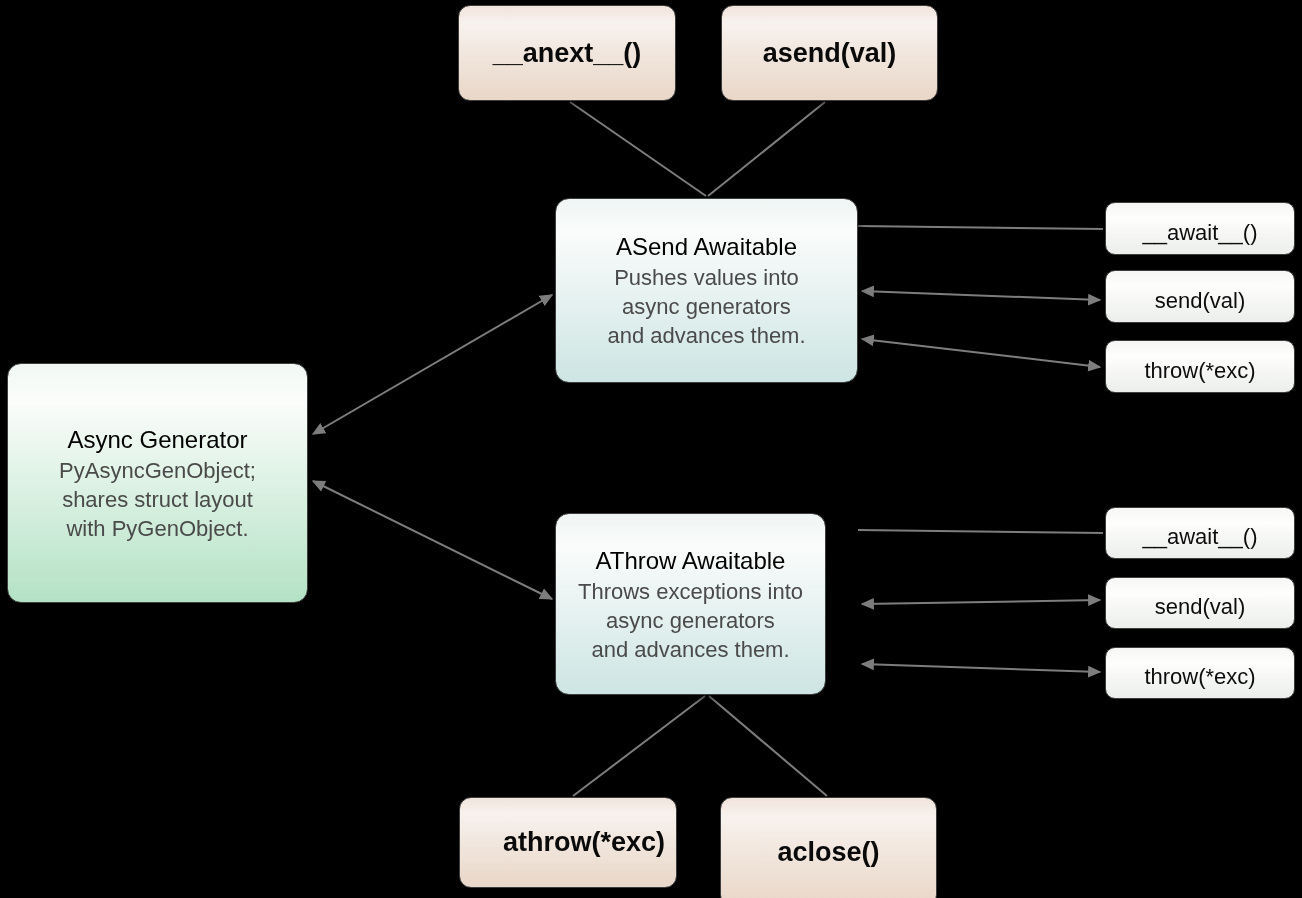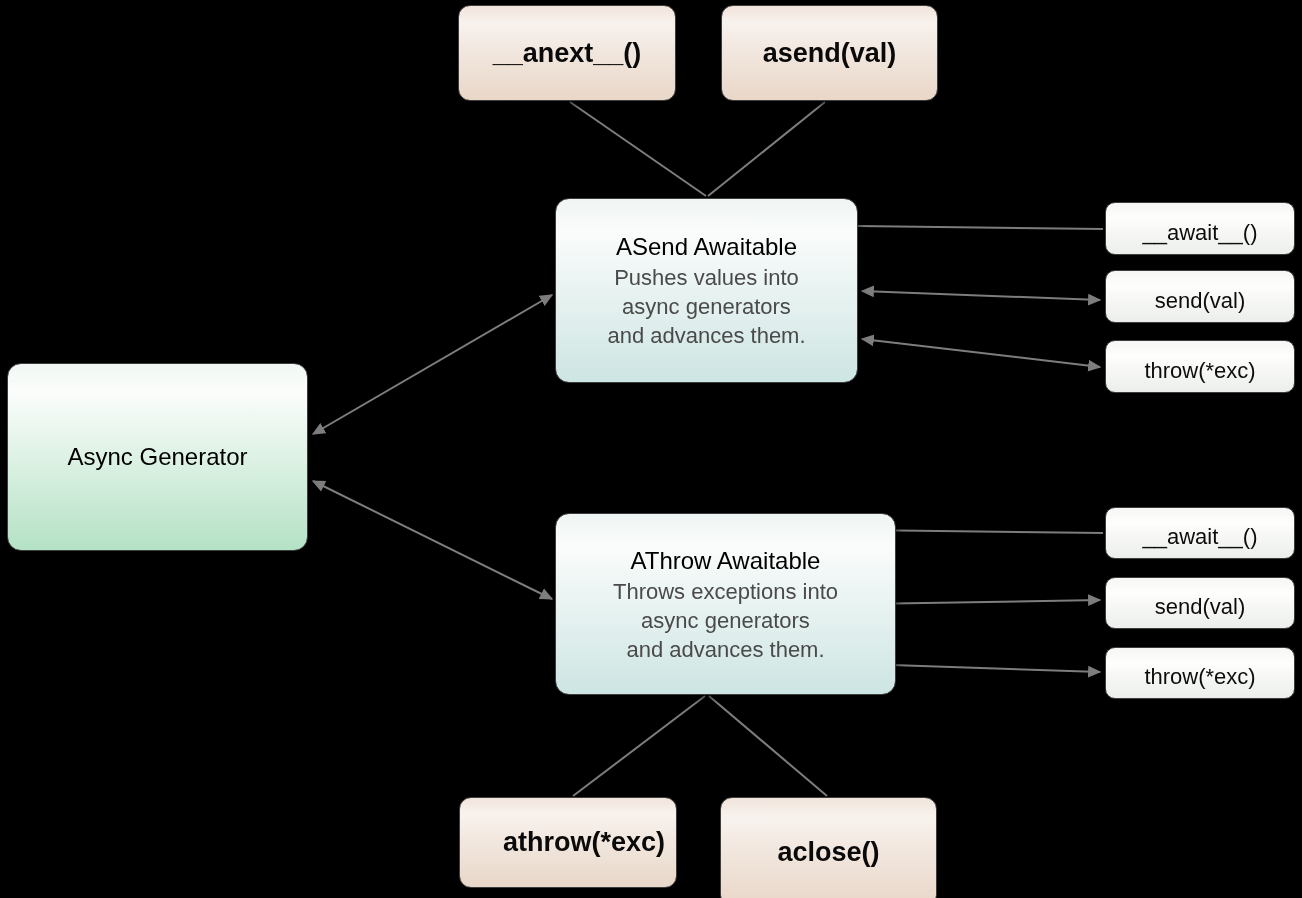--- a/index.html
+++ b/index.html
@@ -104,25 +104,28 @@
     <span class="tan-label">__anext__()</span>
   </div>
 
   <div class="node teal" style="left:555px; top:198px; width:303px; height:185px;">
     <div class="node-title">ASend Awaitable</div>
     <div class="node-desc">Pushes values into
 async generators
 and advances them.</div>
   </div>
 
-  <div class="node green" style="left:7px; top:363px; width:301px; height:188px;">
+  <div class="node green" style="left:7px; top:363px; width:301px; height:240px;">
     <div class="node-title">Async Generator</div>
+    <div class="node-desc">PyAsyncGenObject;
+shares struct layout
+with PyGenObject.</div>
   </div>
 
-  <div class="node teal" style="left:555px; top:513px; width:341px; height:182px;">
+  <div class="node teal" style="left:555px; top:513px; width:271px; height:182px;">
     <div class="node-title">AThrow Awaitable</div>
     <div class="node-desc">Throws exceptions into
 async generators
 and advances them.</div>
   </div>
 
   <div class="node white" style="left:1105px; top:202px; width:190px; height:53px;">
     <span class="method-label">__await__()</span>
   </div>
   <div class="node white" style="left:1105px; top:270px; width:190px; height:53px;">

